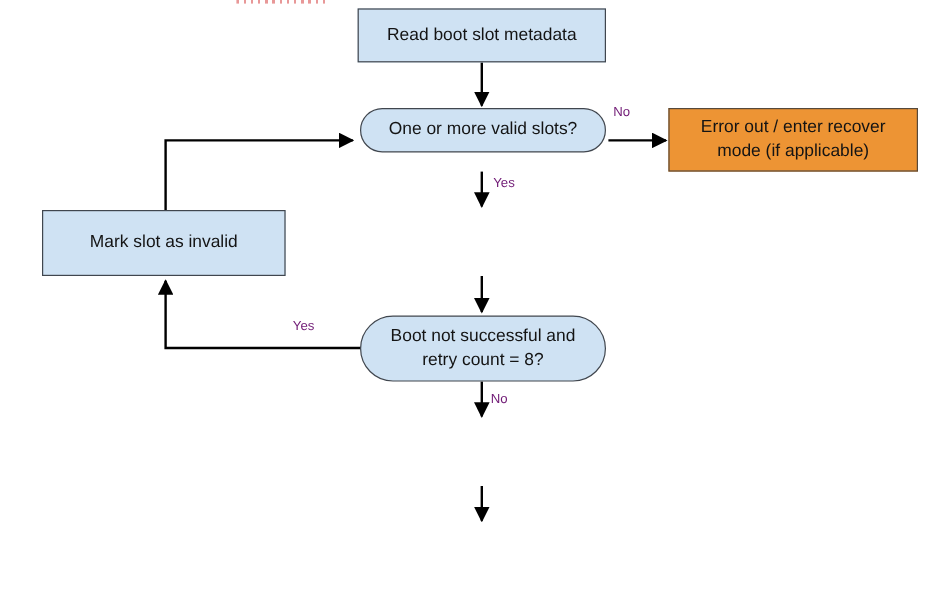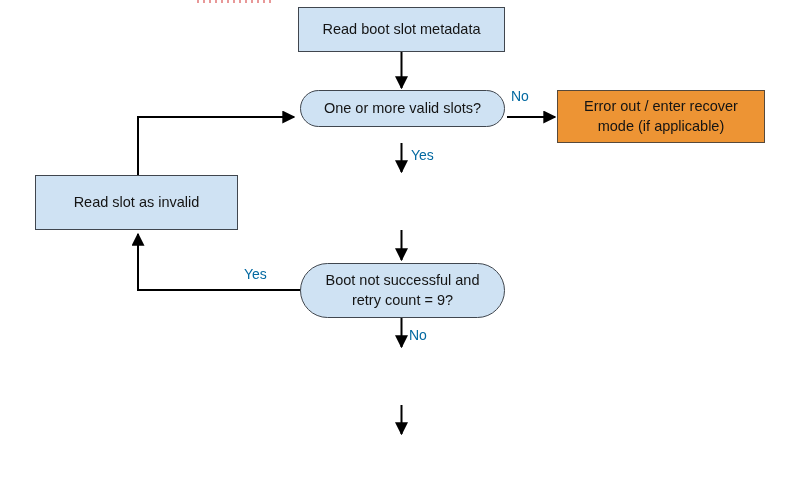--- a/index.html
+++ b/index.html
@@ -18,21 +18,21 @@
     display:flex;align-items:center;justify-content:center;
     text-align:center;
     font-size:14.5px;line-height:1.32;color:#141414;
     padding:2px 14px;
     z-index:2;
   }
   .pill{border-radius:28px;}
   .orange{background:#ed9434;border-color:#56493b;justify-content:center;}
   .edge-label{
     position:absolute;z-index:3;
-    font-size:14px;color:#0369a1;
+    font-size:11px;color:#701a75;
     white-space:nowrap;
   }
   #arrows{position:absolute;left:0;top:0;z-index:1;}
   .artifact{
     position:absolute;left:197px;top:0;width:77px;height:3px;
     background:repeating-linear-gradient(90deg,#e89898 0 2px,rgba(0,0,0,0) 2px 6px);
     z-index:0;
   }
   
   #n-read   {left:298px;top:7px;  width:207px;height:45px;}
@@ -81,25 +81,25 @@
   <div id="n-valid" class="node pill">
     <span>One or more valid slots?</span>
   </div>
 
   <div id="n-error" class="node orange">
     <span>Error out / enter recover mode (if applicable)</span>
   </div>
 
 
   <div id="n-mark" class="node">
-    <span>Read slot as invalid</span>
+    <span>Mark slot as invalid</span>
   </div>
 
   <div id="n-retry" class="node pill">
-    <span>Boot not successful and retry count = 9?</span>
+    <span>Boot not successful and retry count = 8?</span>
   </div>
 
 
 
   <span id="l-no1" class="edge-label">No</span>
   <span id="l-yes1" class="edge-label">Yes</span>
   <span id="l-yes2" class="edge-label">Yes</span>
   <span id="l-no2" class="edge-label">No</span>
 
 </div>

